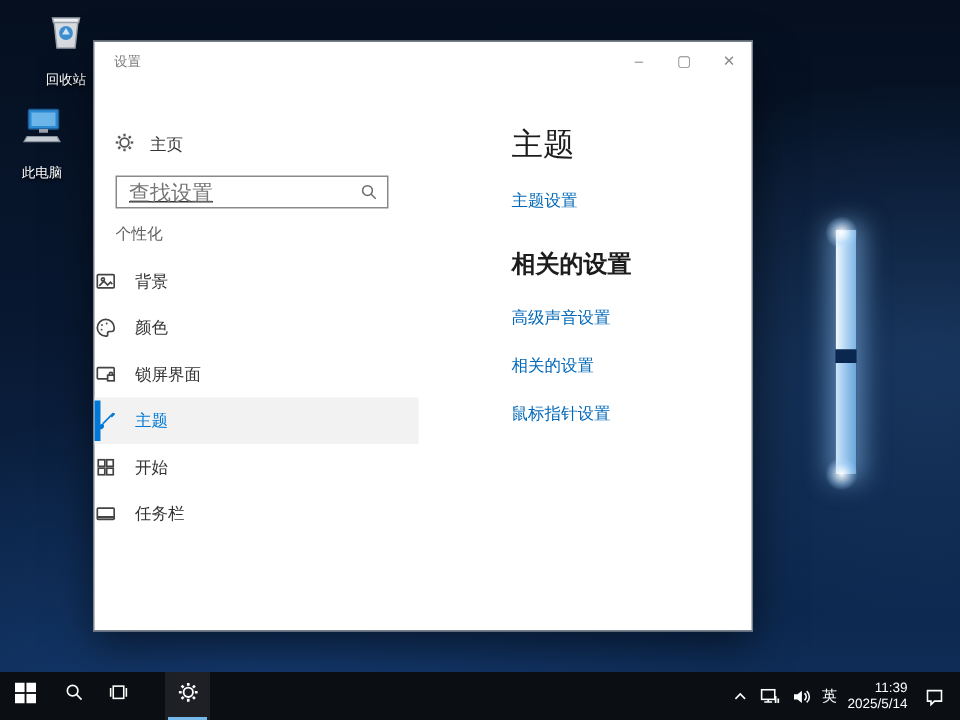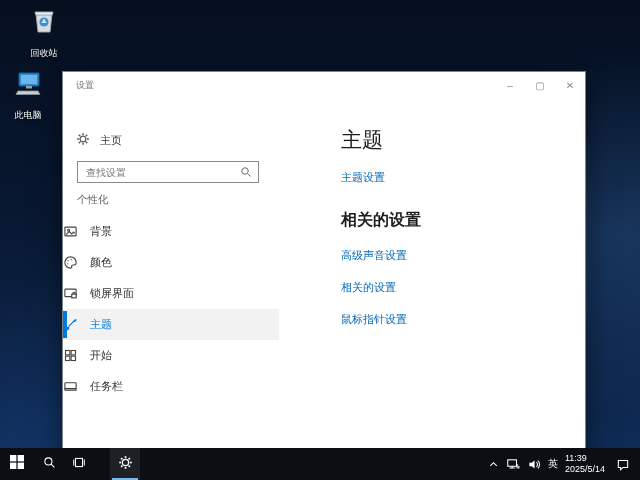--- a/index.html
+++ b/index.html
@@ -22,36 +22,36 @@
     background:linear-gradient(to right,#cfe6fb,#8cbde9 60%,#6ba5d8); }
   .glint { position:absolute; width:22px; height:22px; border-radius:50%;
     background:radial-gradient(circle, rgba(255,255,255,.95), rgba(180,220,255,.4) 45%, rgba(0,0,0,0) 70%); }
 
   
   .desk-icon { position:absolute; width:48px; text-align:center; cursor:default; }
   .desk-icon .glyph { display:block; margin:0 auto 2px; }
   .desk-icon .lbl { color:#fff; font-size:9px; text-shadow:0 1px 2px rgba(0,0,0,.9); line-height:1.1; }
 
   
-  #win { position:absolute; left:62px; top:27px; width:524px; height:394px; background:#fff;
-    border:1px solid rgba(10,25,45,.55); box-shadow:0 10px 26px rgba(0,0,0,.5);margin-top:44px; }
+  #win { position:absolute; left:62px; top:27px; width:440px; height:394px; background:#fff;
+    border:1px solid rgba(10,25,45,.55); box-shadow:0 10px 26px rgba(0,0,0,.5); }
   .titlebar { position:absolute; top:0; left:0; right:0; height:28px; }
   .titlebar .title { position:absolute; left:13px; top:7px; font-size:9px; color:#7a7a7a; }
   .winctrls { position:absolute; top:0; right:0; display:flex; }
   .winctrl { width:30px; height:26px; display:flex; align-items:center; justify-content:center;
     font-size:10px; color:#8a8a8a; background:transparent; border:none; }
 
   
   .side { position:absolute; left:0; top:28px; width:216px; bottom:0; }
   .home-row { position:absolute; left:13px; top:32px; display:flex; align-items:center; gap:10px;
     color:#333; font-size:11px; }
   .searchbox { position:absolute; left:14px; top:61px; width:182px; height:22px;
     border:1px solid #8a8a8a; background:#fff; display:flex; align-items:center; }
-  .searchbox input { flex:1; border:none; outline:none; font-size:10px; color:#333;
-    padding:0 4px 0 8px; font-family:inherit; background:transparent; min-width:0; }
+  .searchbox input { flex:1; border:none; outline:none; font-size:14px; color:#333;
+    padding:0 4px 0 8px; font-family:inherit; background:transparent; min-width:0;text-decoration:underline; }
   .searchbox input::placeholder { color:#767676; }
   .searchbox .mag { margin-right:6px; display:flex; }
   .sec-label { position:absolute; left:14px; top:93px; font-size:10.5px; color:#5f5f5f; }
   .nav { position:absolute; left:0; right:0; top:116px; }
   .nav-item { position:relative; height:31px; display:flex; align-items:center; gap:12px;
     font-size:11px; color:#333; cursor:default; }
   .nav-item .nicon { display:flex; color:#444; }
   .nav-item.selected { color:#0078d7; background:#f2f2f2; }
   .nav-item.selected .nicon { color:#0078d7; }
   .accent { position:absolute; left:0; top:2px; bottom:2px; width:4px; background:#0078d7; }
@@ -68,21 +68,21 @@
   
   #taskbar { position:absolute; left:0; bottom:0; width:640px; height:32px; background:#0b0e13;
     display:flex; align-items:stretch; }
   .tb-btn { width:30px; display:flex; align-items:center; justify-content:center; color:#fff; position:relative; }
   .tb-btn.start { width:34px; }
   .tb-btn.app { width:30px; margin-left:16px; background:rgba(255,255,255,.08); }
   .tb-btn.app .underline { position:absolute; bottom:0; left:2px; right:2px; height:2px; background:#76b9ed; }
   .tray { margin-left:auto; display:flex; align-items:center; gap:7px; padding-right:10px; color:#fff; }
   .tray .titem { display:flex; align-items:center; justify-content:center; color:#fff; }
   .tray .lang { font-size:10px; }
-  .clock { text-align:left; font-size:9px; line-height:1.25; color:#fff; }
+  .clock { text-align:right; font-size:9px; line-height:1.25; color:#fff; }
 </style>
 </head>
 <body>
 
 <div id="screen">
 
   <div class="glowbar">
     <div class="seg-top"></div>
       <div class="seg-gap"></div>
       <div class="seg-bot"></div>

